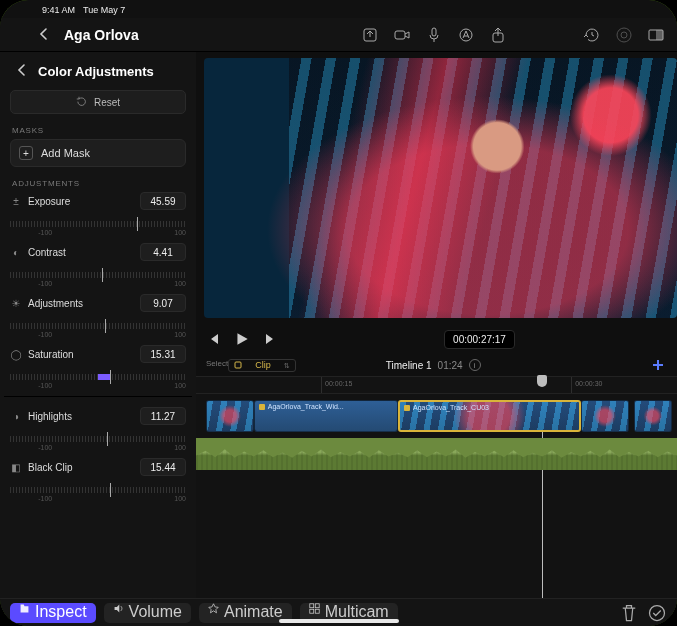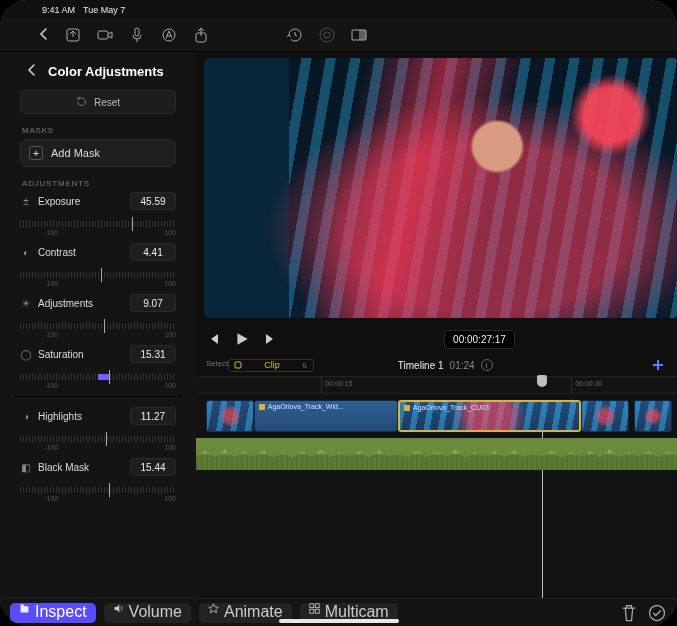--- a/index.html
+++ b/index.html
@@ -41,21 +41,21 @@
 .title-bar .title { color: #fff; font-size: 14px; font-weight: 600; flex: 1; }
 .title-bar .ico { width: 18px; height: 18px; color: #aaa; display:flex; align-items:center; justify-content:center; cursor:pointer; }
 
 .content { display: flex; height: calc(100% - 18px - 34px - 28px); }
 
 
 .sidebar {
   width: 196px; background: #141414;
   display: flex; flex-direction: column;
   overflow: hidden;
-  padding: 6px 20px;
+  padding: 6px 10px;
 }
 .panel-head { display:flex; align-items:center; gap:10px; padding: 4px 6px 10px 6px; }
 .panel-head .chev { color:#ccc; width:12px; }
 .panel-head .t { color:#fff; font-size: 13px; font-weight:600; }
 
 .btn-row { display:flex; gap:6px; padding: 0 0 8px 0; }
 .pill {
   background:#1d1d1d; border:1px solid #2a2a2a; color:#bbb;
   border-radius:5px; height:24px; flex:1;
   display:flex; align-items:center; justify-content:center; gap:6px;
@@ -133,21 +133,21 @@
 .transport .spacer { flex:1; }
 .tc {
   background:#000; border:1px solid #2a2a2a; border-radius:4px;
   padding:3px 8px; color:#eee; font-size:10px; font-variant-numeric: tabular-nums;
 }
 
 .tl-head {
   display:flex; align-items:center; padding:2px 12px 2px 10px; height:22px; gap:10px;
 }
 .tl-head .mini { color:#777; font-size:8px; display:flex; line-height:9px;}
-.tl-head .mini .clip-pill { display:inline-flex; align-items:center; gap:22px; color:#d6b84b; font-size:9px; border:1px solid #333; border-radius:3px; padding:1px 5px;}
+.tl-head .mini .clip-pill { display:inline-flex; align-items:center; gap:13px; color:#d6b84b; font-size:9px; border:1px solid #333; border-radius:3px; padding:1px 5px;}
 .tl-head .tlname { color:#eee; font-size:10px; display:flex; gap:6px; align-items:center; margin-left:auto; margin-right:auto;}
 .tl-head .tlname .dim { color:#888; }
 .tl-head .info { width:12px;height:12px;border:1px solid #666;border-radius:50%;color:#888;font-size:8px;display:flex;align-items:center;justify-content:center;}
 .tl-head .right-ico { margin-left:auto; color:#5b7cff; width:14px; height:14px; }
 
 .ruler {
   height:18px; position:relative; border-top:1px solid #222; border-bottom:1px solid #222;
   background:#131313;
 }
 .ruler .tick { position:absolute; top:0; bottom:0; width:1px; background:#2e2e2e; }
@@ -214,20 +214,21 @@
       <span class="time">9:41 AM</span>
       <span class="date">Tue May 7</span>
     </div>
 
     <div class="title-bar">
       <span class="back-chev">
         <svg class="svg" viewBox="0 0 12 12">
             <path d="M8 1 3 6l5 5" stroke="currentColor" stroke-width="1.6" fill="none" stroke-linecap="round"></path>
           </svg>
       </span>
+      <span class="title">Aga Orlova</span>
       <span class="ico">
           <svg class="svg" viewBox="0 0 18 18">
             <rect x="3" y="3" width="12" height="12" rx="2" stroke="currentColor" fill="none"></rect>
             <path d="M9 5v6M6 8l3-3 3 3" stroke="currentColor" fill="none"></path>
           </svg>
         </span>
       <span class="ico">
           <svg class="svg" viewBox="0 0 18 18">
             <rect x="2" y="5" width="10" height="8" rx="2" stroke="currentColor" fill="none"></rect>
             <path d="M12 8l4-2v6l-4-2" stroke="currentColor" fill="none"></path>
@@ -376,21 +377,21 @@
 
       <div class="marker" style="left:55%"></div>
       <span class="scale-l">-100</span>
       <span class="scale-r">100</span>
     </div>
             </div>
             <div class="adj">
     <div class="adj-head">
       <span class="lbl">
                   <span class="ic">◧</span>
-        <span>Black Mask</span>
+        <span>Black Clip</span>
                 </span>
       <span class="val">15.44</span>
     </div>
     <div class="slider-track">
       <div class="ticks"></div>
 
       <div class="marker" style="left:57%"></div>
       <span class="scale-l">-100</span>
       <span class="scale-r">100</span>
     </div>

